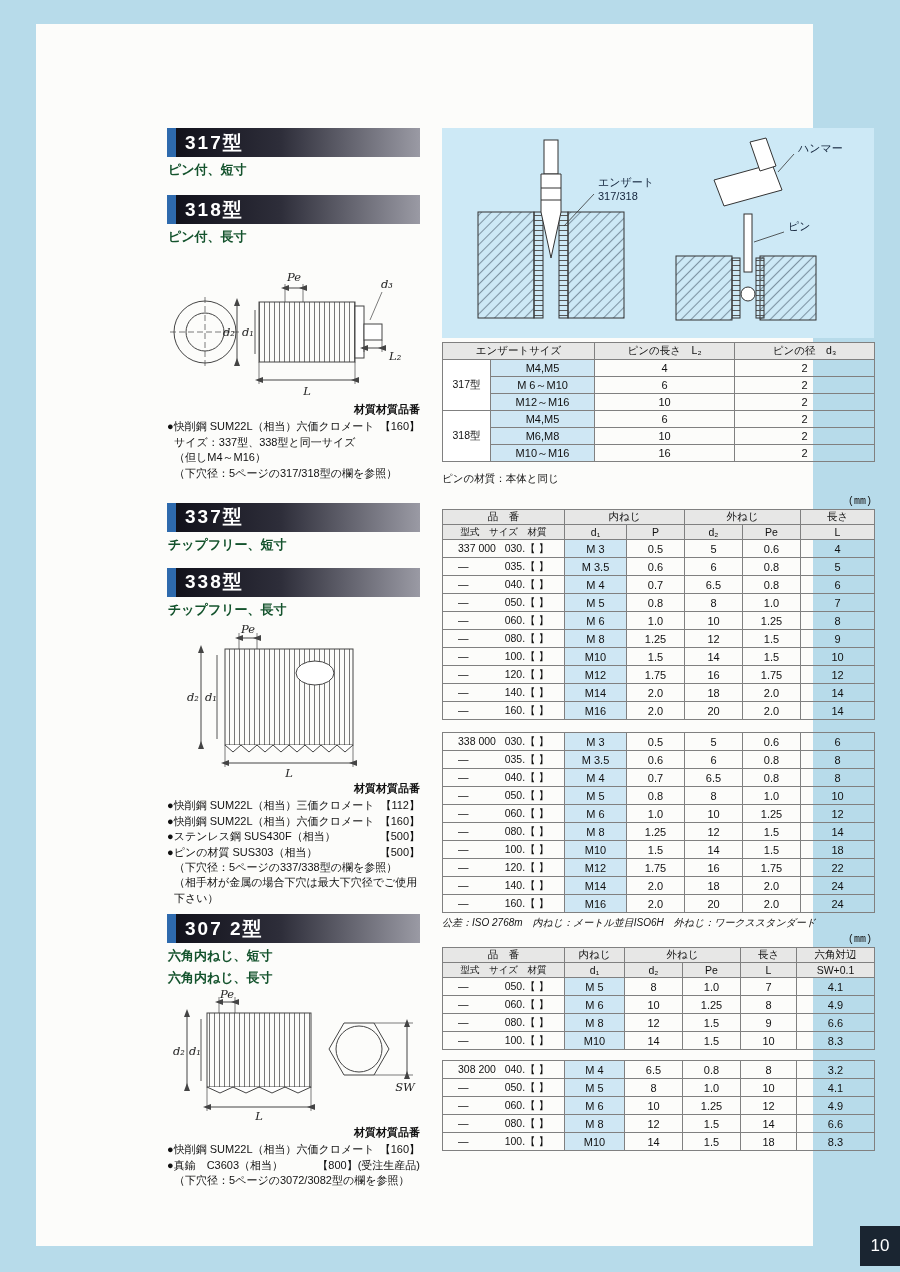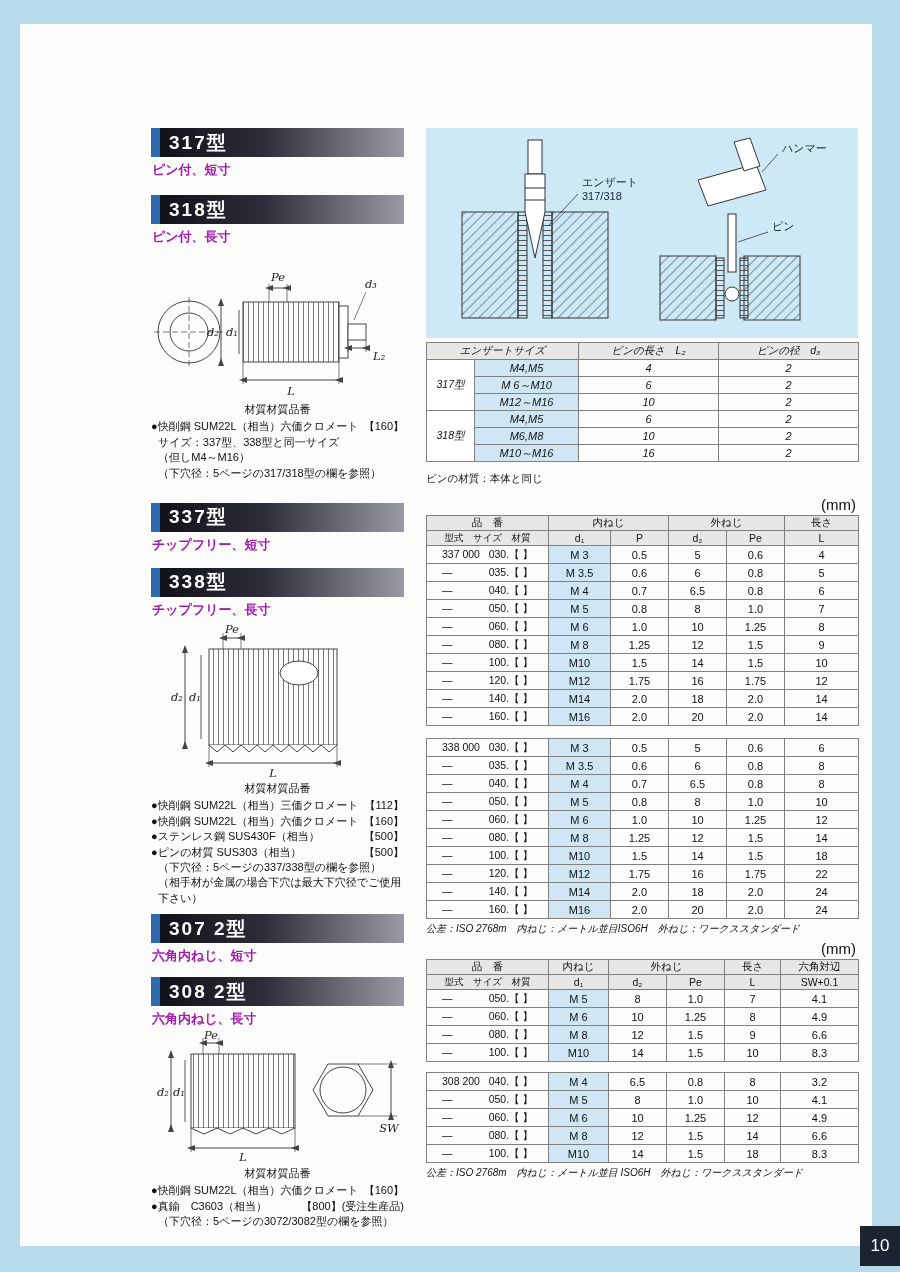--- a/index.html
+++ b/index.html
@@ -1,52 +1,52 @@
 <!DOCTYPE html>
 <html><head>
 <meta charset="utf-8">
 <style>
   *{margin:0;padding:0;box-sizing:border-box;}
   html,body{width:900px;height:1272px;}
   body{position:relative;background:#b7dbea;font-family:"Liberation Sans","DejaVu Sans",sans-serif;color:#111;}
-  .sheet{position:absolute;left:20px;top:24px;width:852px;height:1222px;background:#fcfcfa;}
+  .sheet{position:absolute;left:36px;top:24px;width:777px;height:1222px;background:#fcfcfa;}
   .left-col{position:absolute;left:131px;top:104px;width:253px;}
   .right-col{position:absolute;left:406px;top:104px;width:432px;}
 
   
   .banner{position:relative;height:29px;display:flex;align-items:center;padding-left:18px;
     background:linear-gradient(90deg,#0f0f18 0%,#2e2e3a 45%,#9a9aa4 100%);}
   .banner::before{content:"";position:absolute;left:0;top:0;width:9px;height:29px;background:#2e6aad;}
   .banner-text{color:#fff;font-size:19px;font-weight:bold;letter-spacing:2px;white-space:nowrap;}
-  .subtitle{font-size:13px;font-weight:bold;margin:4px 0 0 1px;color:#a21caf;}
+  .subtitle{font-size:13px;font-weight:bold;margin:4px 0 0 1px;color:#14532d;}
 
   .mt2{margin-top:2px}.mt4{margin-top:4px}.mt8{margin-top:8px}.mt10{margin-top:10px}
   .mt12{margin-top:12px}.mt14{margin-top:14px}.mt16{margin-top:16px}.mt22{margin-top:22px}
 
   
   .mat-block{font-size:11px;line-height:1.4;color:#111;}
-  .mat-head{display:flex;justify-content:center;margin-bottom:2px;}
+  .mat-head{display:flex;justify-content:flex-end;margin-bottom:2px;font-weight:bold;}
   .mat-item{display:flex;justify-content:space-between;}
   .mat-code{white-space:nowrap;text-align:right;}
   .mat-note{padding-left:7px;}
 
   
   table{border-collapse:collapse;table-layout:fixed;width:432px;font-size:11px;color:#111;}
   th,td{border:1px solid #808080;height:18px;text-align:center;font-weight:normal;padding:0;
     overflow:hidden;white-space:nowrap;}
   thead th{background:#e7e7e6;height:15px;font-size:10.5px;}
   th.sub{font-size:9.5px;margin-top:39px;}
   .blue{background:#cfe7f4;}
   .pn{text-align:right;padding:0 15px;font-size:10.5px;}
   .pnl{float:left;}
   .glabel{font-size:10.5px;background:#fff;}
-  .pin-table th,.pin-table td{height:17px;font-style:italic;}
+  .pin-table th,.pin-table td{height:17px;}
 
   .pin-note{font-size:10.5px;margin-top:10px;}
-  .unit{text-align:right;font-size:15px;margin-top:10px;margin-bottom:2px;padding-right:2px;}
+  .unit{text-align:right;font-size:10px;margin-top:10px;margin-bottom:2px;padding-right:2px;font-family:Liberation Mono, monospace;}
   .tnote{font-size:10px;margin-top:3px;font-style:italic;}
 
   
   .dim text{font-family:"DejaVu Serif","Liberation Serif",serif;font-style:italic;font-size:11.5px;fill:#222;}
   .ill-label text{font-size:11px;fill:#12233b;}
   svg{display:block;}
 
   .page-num{position:absolute;right:0;top:1226px;width:40px;height:40px;background:#1a2531;
     color:#fff;display:flex;align-items:center;justify-content:center;font-size:17px;}
 </style>
@@ -188,23 +188,20 @@
           <div class="mat-note">（下穴径：5ページの337/338型の欄を参照）</div>
           <div class="mat-note">（相手材が金属の場合下穴は最大下穴径でご使用下さい）</div>
         </div>
     </div>
 
     <div class="banner mt8">
       <span class="banner-text">307 2型</span>
     </div>
     <div class="subtitle">六角内ねじ、短寸</div>
 
-    <div class="banner mt12">
-      <span class="banner-text">308 2型</span>
-    </div>
     <div class="subtitle">六角内ねじ、長寸</div>
 
     <svg class="mt2" width="253" height="132" viewBox="0 0 253 132">
       <defs>
         <pattern id="thr3" width="5" height="6" patternUnits="userSpaceOnUse">
           <line x1="2.5" y1="0" x2="2.5" y2="6" stroke="#777" stroke-width="1"></line>
         </pattern>
         <marker id="ar3" markerWidth="8" markerHeight="8" refX="4" refY="4" orient="auto">
           <path d="M0,4 L8,1 L8,7 Z" fill="#444"></path>
         </marker>
@@ -661,18 +658,17 @@
           <tr>
             <td class="pn"><span class="pnl">―</span><span>100.【 】</span></td>
             <td class="blue">M10</td>
             <td>14</td>
             <td>1.5</td>
             <td>18</td>
             <td>8.3</td>
           </tr>
         </tbody>
       </table>
-    <div class="tnote">公差：ISO 2768m　内ねじ：メートル並目 ISO6H　外ねじ：ワークススタンダード</div>
 
   </div>
 </div>
 
 <div class="page-num">10</div>
 
 </body></html>

